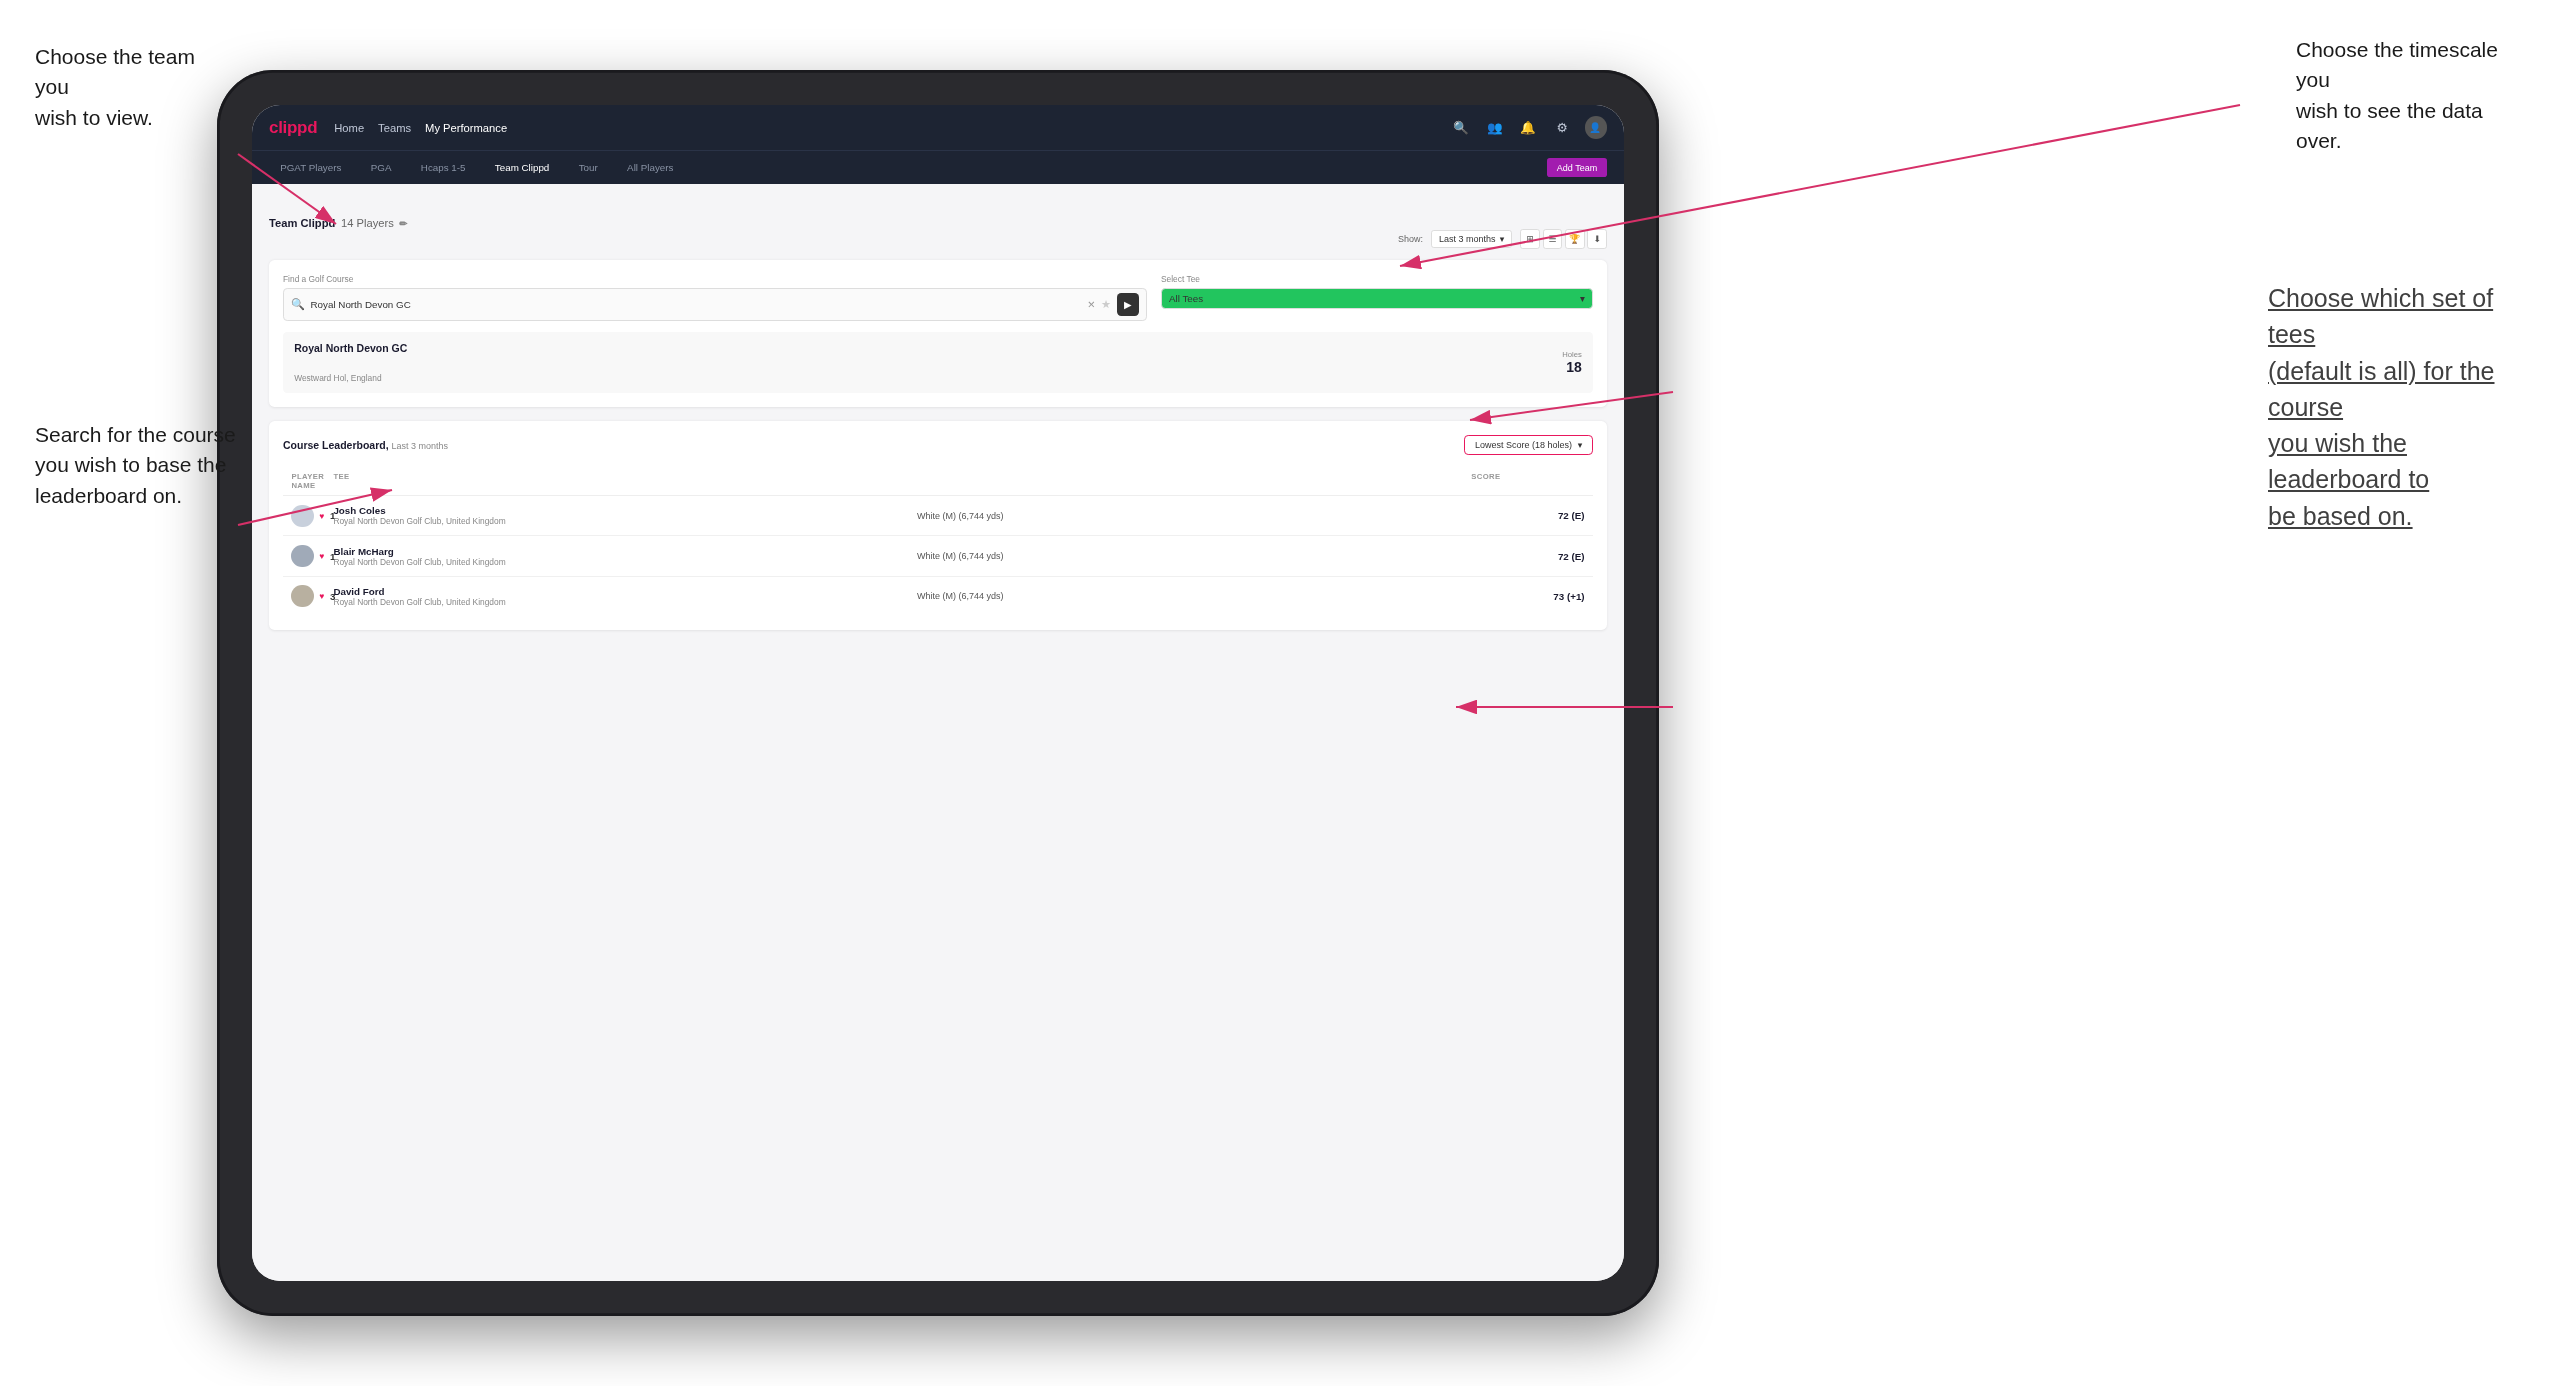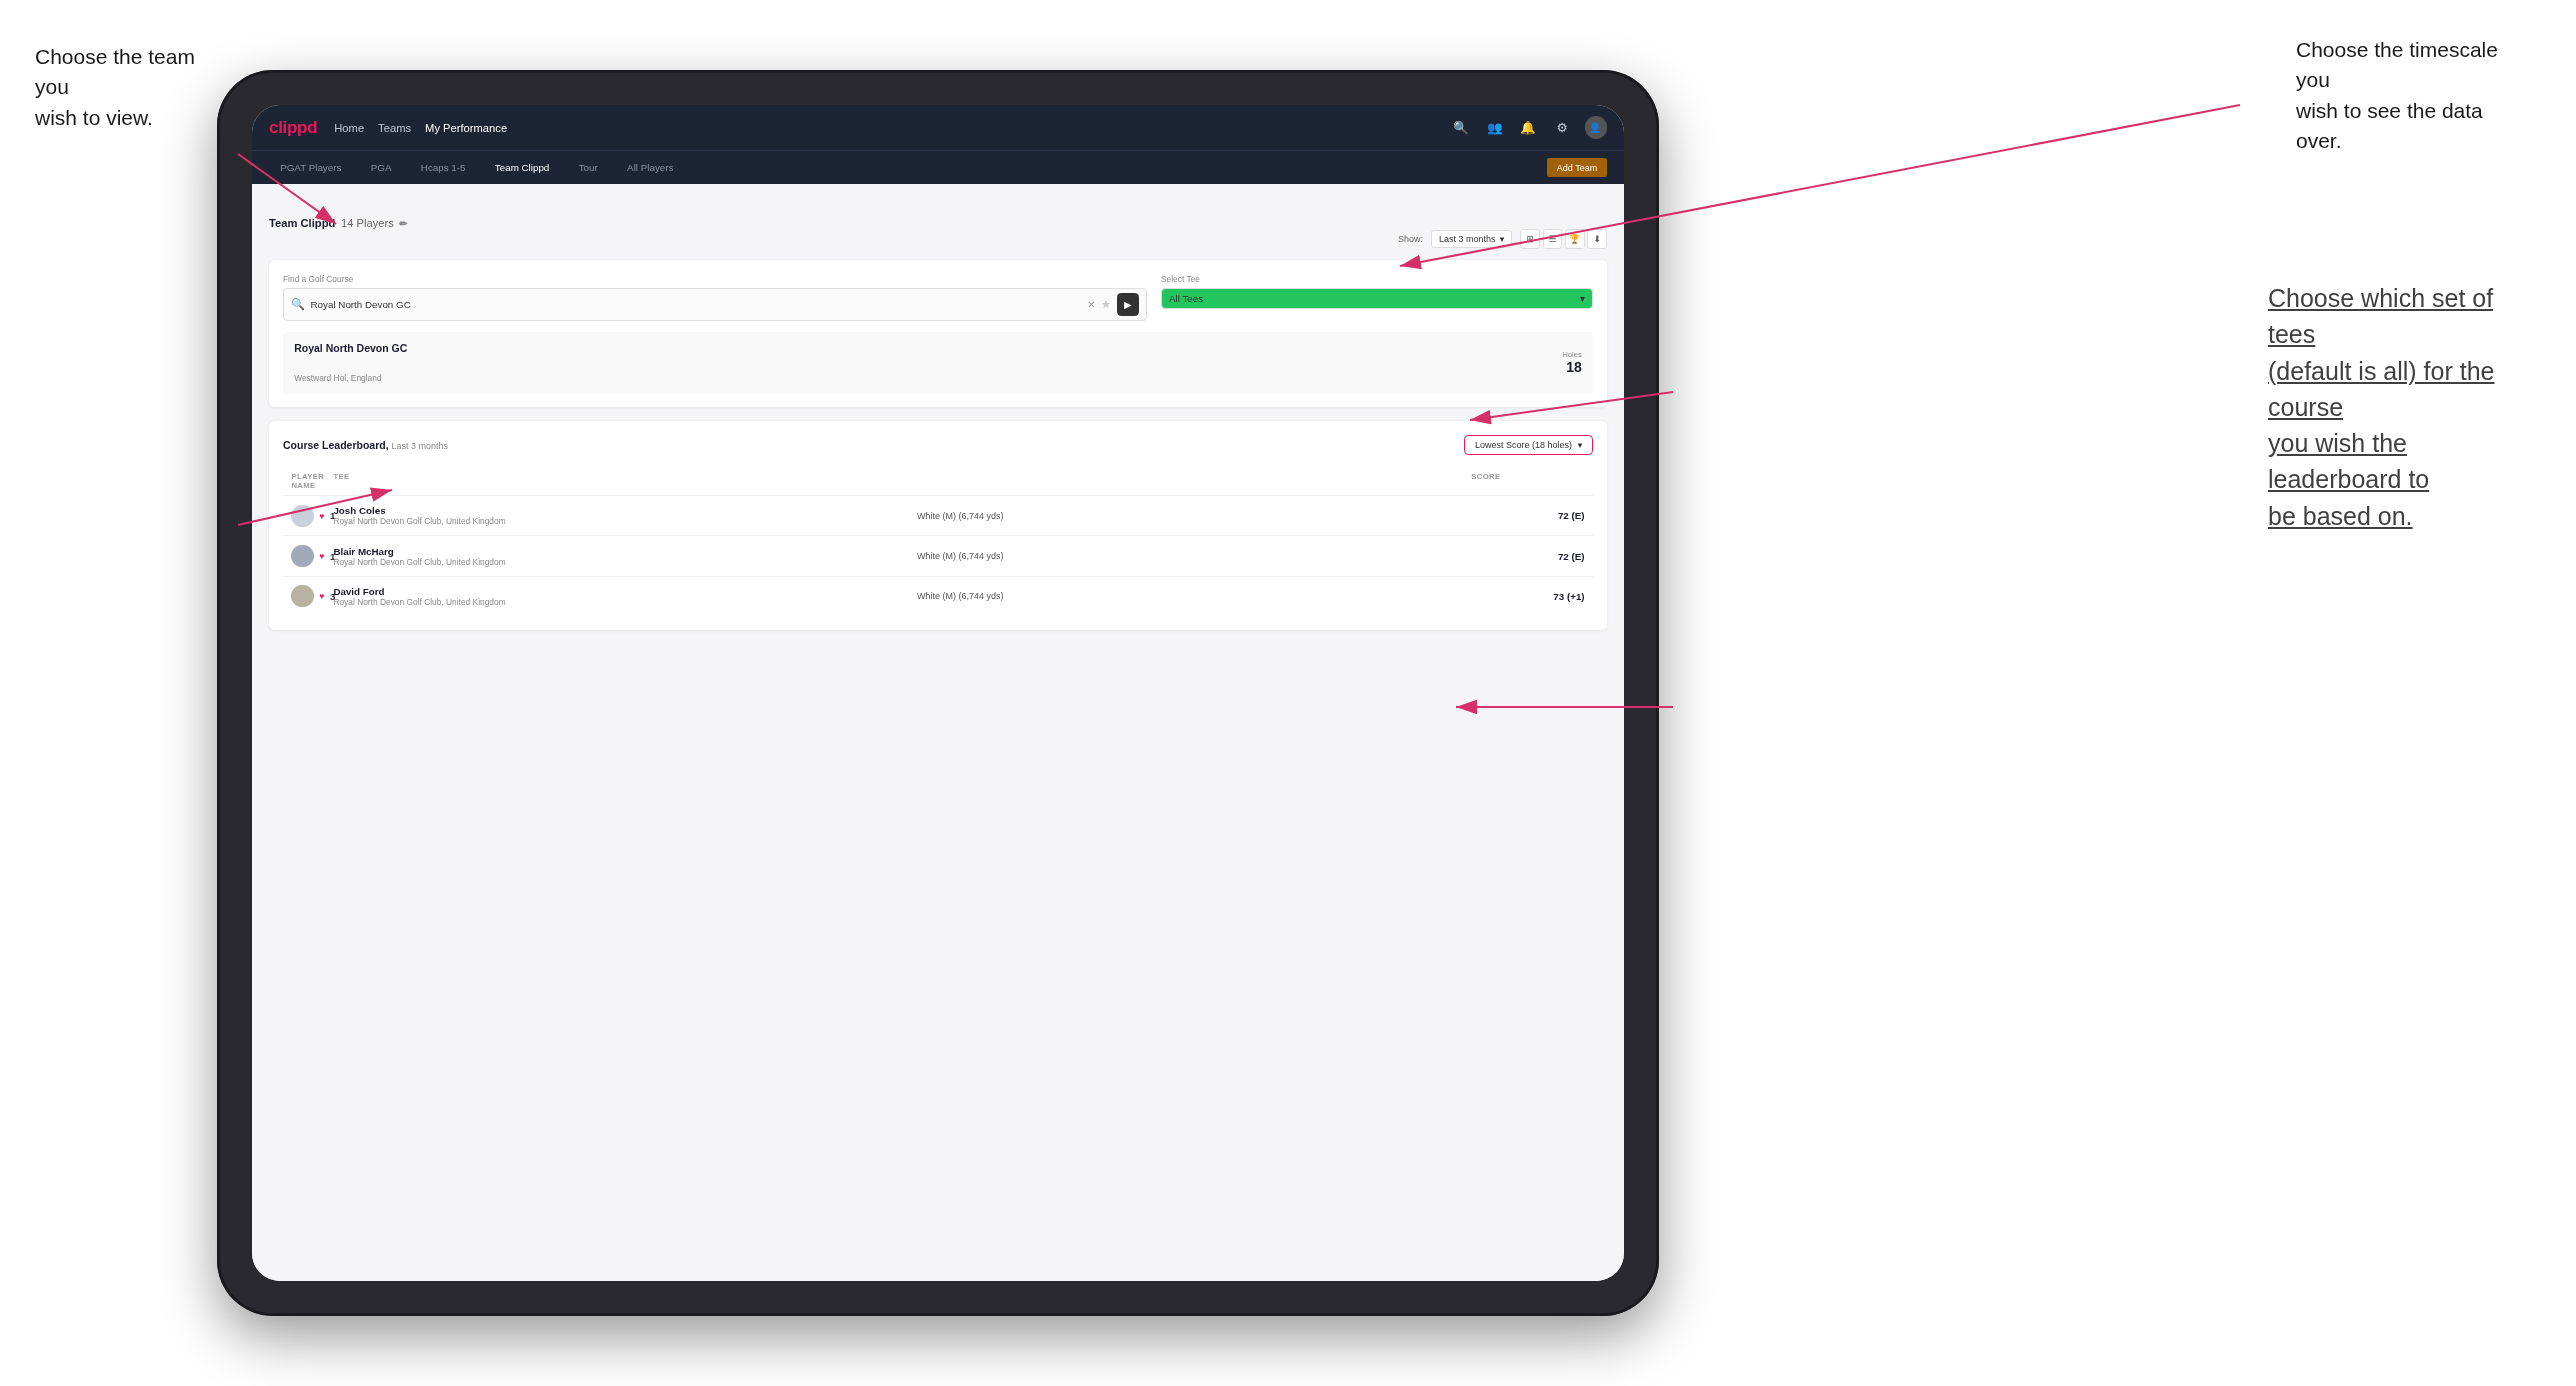--- a/index.html
+++ b/index.html
@@ -131,21 +131,21 @@
       border-bottom: 1.4px solid transparent;
     }
 
     .sub-nav-item.active {
       color: #ffffff;
       border-bottom: 1.4px solid #e8175d;
     }
 
     .add-team-btn {
       margin-left: auto;
-      background: #a16207;
+      background: #a21caf;
       color: white;
       border: none;
       padding: 4.2px 9.8px;
       border-radius: 2.8px;
       font-size: 9px;
       cursor: pointer;
     }
 
     
     .main-content {
@@ -733,20 +733,25 @@
     <span>wish to see the data over.</span>
   </div>
 
   <div class="ann-mid-right">
     <span>Choose which set of tees</span><br>
     <span>(default is all) for the course</span><br>
     <span>you wish the leaderboard to</span><br>
     <span>be based on.</span>
   </div>
 
+  <div class="ann-mid-left">
+    <span>Search for the course</span><br>
+    <span>you wish to base the</span><br>
+    <span>leaderboard on.</span>
+  </div>
 
 
   <svg class="arrows-svg" viewBox="0 0 3680 1980" width="2576" height="1386">
 
     <line x1="340" y1="220" x2="480" y2="320" stroke="#d63068" stroke-width="3" marker-end="url(#arrowhead)"></line>
 
     <line x1="3200" y1="150" x2="2000" y2="380" stroke="#d63068" stroke-width="3" marker-end="url(#arrowhead)"></line>
 
     <line x1="2390" y1="560" x2="2100" y2="600" stroke="#d63068" stroke-width="3" marker-end="url(#arrowhead)"></line>
 

